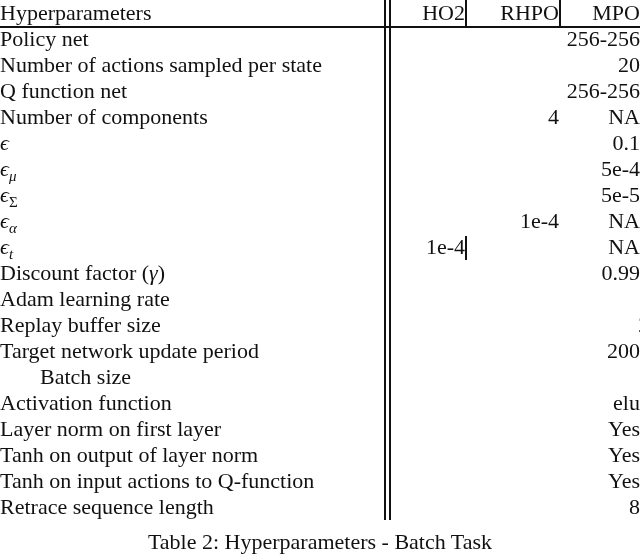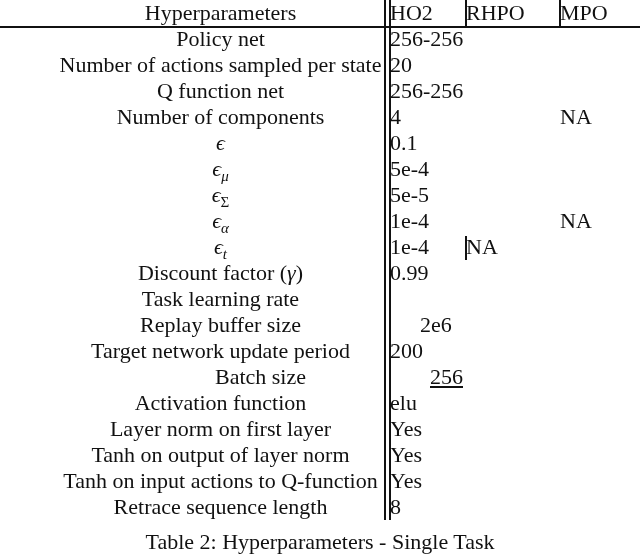--- a/index.html
+++ b/index.html
@@ -9,23 +9,23 @@
       color: #111;
       font-size: 22px;
     }
     .table {
       position: absolute; left: 0; top: 0; width: 640px;
     }
     .row {
       position: absolute; left: 0; width: 640px; height: 26px; line-height: 26px;
     }
     .label {
-      position: absolute; left: 0; width: 441px; text-align: center; white-space: nowrap;
+      position: absolute; left: 0; width: 441px; text-align: left; white-space: nowrap;
     }
-    .cell { position: absolute; text-align: left; white-space: nowrap; }
+    .cell { position: absolute; text-align: right; white-space: nowrap; }
     .vline { position: absolute; background: #111; width: 1.5px; }
     .hline { position: absolute; background: #111; height: 1.5px; }
     .sub { font-size: 15px; position: relative; top: 5px; font-style: italic; }
     .it { font-style: italic; }
     .caption {
       position: absolute; left: 0; top: 528px; width: 640px; text-align: center;
       font-size: 22px; line-height: 28px;
     }
   </style>
 </head>
@@ -94,21 +94,21 @@
     <div class="cell" style="left:390px;width:75px;">1e-4</div>
     <div class="cell" style="left:466px;width:174px;">NA</div>
   </div>
 
   <div class="row" style="top:260px;">
     <div class="label"><span>Discount factor (</span><span class="it">γ</span><span>)</span></div>
     <div class="cell" style="left:390px;width:250px;">0.99</div>
   </div>
 
   <div class="row" style="top:286px;">
-    <div class="label">Task learning rate</div>
+    <div class="label">Adam learning rate</div>
   </div>
 
   <div class="row" style="top:312px;">
     <div class="label">Replay buffer size</div>
     <div class="cell" style="left:390px;width:250px;padding-left:30px;">2e6</div>
   </div>
 
   <div class="row" style="top:338px;">
     <div class="label">Target network update period</div>
     <div class="cell" style="left:390px;width:250px;">200</div>
@@ -138,13 +138,13 @@
     <div class="label">Tanh on input actions to Q-function</div>
     <div class="cell" style="left:390px;width:250px;">Yes</div>
   </div>
 
   <div class="row" style="top:494px;">
     <div class="label">Retrace sequence length</div>
     <div class="cell" style="left:390px;width:250px;">8</div>
   </div>
 </div>
 
-<div class="caption">Table 2: Hyperparameters - Single Task</div>
+<div class="caption">Table 2: Hyperparameters - Batch Task</div>
 
 </body></html>

